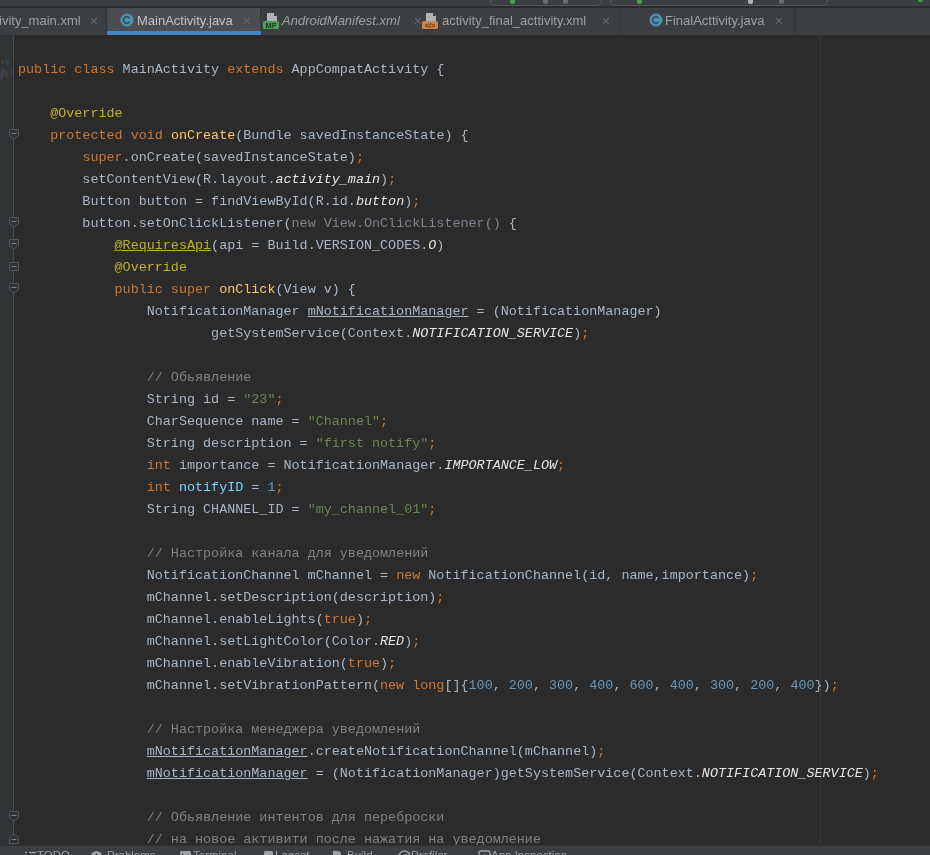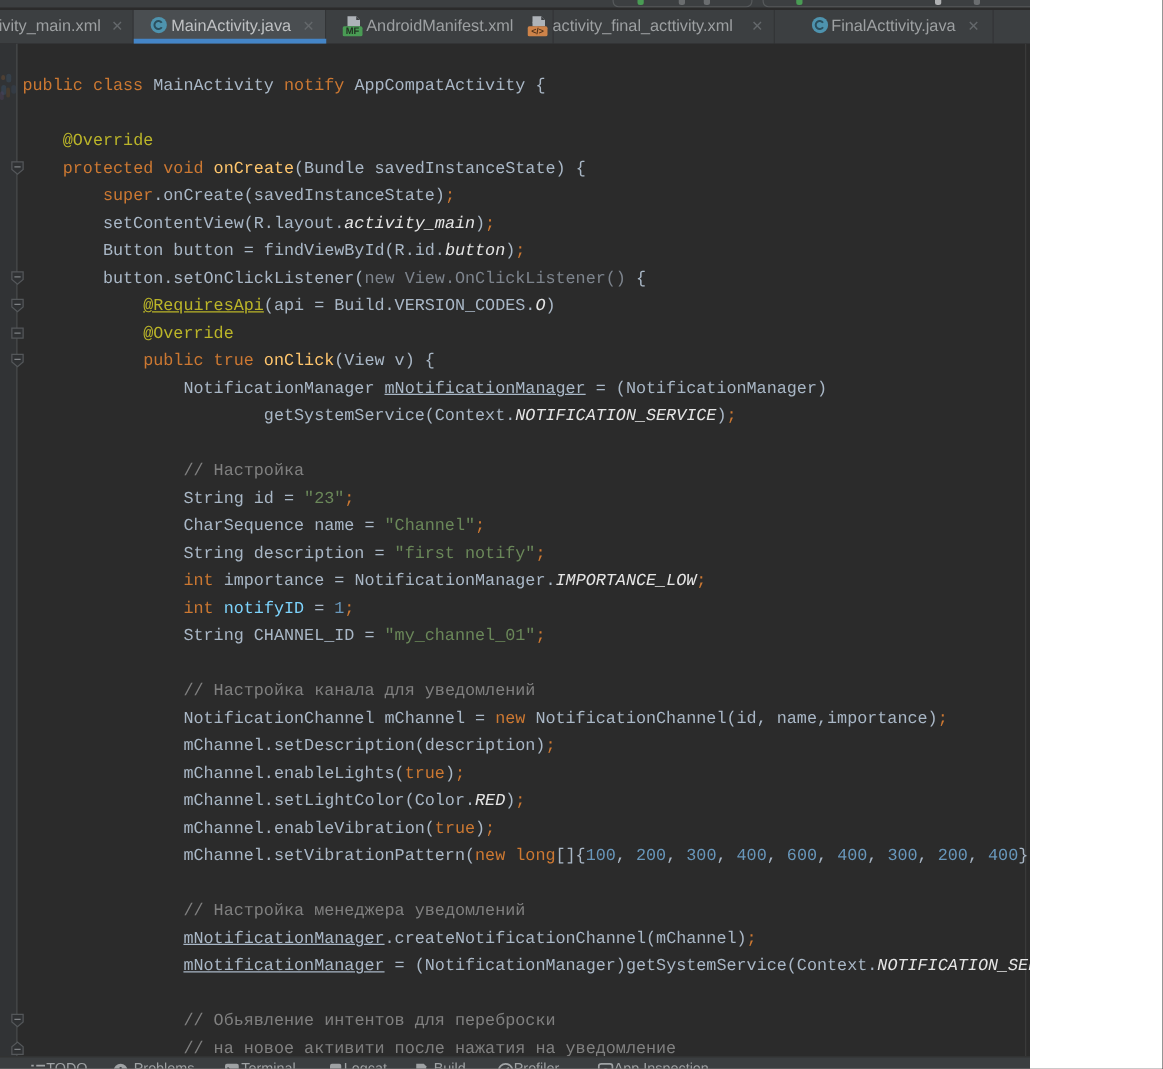--- a/index.html
+++ b/index.html
@@ -1,16 +1,16 @@
 <!DOCTYPE html>
 <html><head>
 <meta charset="utf-8">
 <style>
   html,body{margin:0;padding:0;}
-  #app{position:relative;width:824px;height:855px;background:#2b2b2b;overflow:hidden;
+  #app{position:relative;width:930px;height:855px;background:#2b2b2b;overflow:hidden;
        font-family:"Liberation Sans",sans-serif;}
   
   #topbar{position:absolute;left:0;top:0;width:930px;height:6px;background:#3c3f41;overflow:hidden;}
   .tbox{position:absolute;top:-20px;height:24px;border:1px solid #55585a;border-radius:5px;}
   .dot{position:absolute;top:0;width:5px;height:4px;border-radius:0 0 2px 2px;}
   
   #tabs{position:absolute;left:0;top:8px;width:930px;height:27px;background:#3c3f41;}
   .tab{position:absolute;top:0;height:27px;box-sizing:border-box;border-right:1px solid #333537;}
   .tab .label{position:absolute;top:5px;font-size:13px;color:#9da0a2;white-space:nowrap;}
   .tab .x{position:absolute;top:6px;font-size:11.5px;color:#64686b;}
@@ -63,28 +63,28 @@
       <div class="x" style="left:89px;">✕</div>
     </div>
     <div class="tab" id="tab2" style="left:107px;width:154px;">
       <svg class="icon" style="left:13px;" width="14" height="14" viewBox="0 0 14 14">
         <circle cx="7" cy="7" r="6.5" fill="#4e93ae"></circle>
         <path d="M9.4 5.2 A3.2 3.2 0 1 0 9.4 8.8" fill="none" stroke="#2b4f5e" stroke-width="1.6"></path>
       </svg>
       <div class="label" style="left:30px;">MainActivity.java</div>
       <div class="x" style="left:135px;">✕</div>
     </div>
-    <div class="tab" id="tab3" style="left:267px;width:176px;text-align:right;">
+    <div class="tab" id="tab3" style="left:256px;width:176px;text-align:right;">
       <svg class="icon" style="left:7px;top:4px;" width="17" height="19" viewBox="0 0 17 19">
         <path d="M4 1 h7 l3 3 v5 H4 z" fill="#aeb3b8"></path>
         <path d="M11 1 l3 3 h-3 z" fill="#3c3f41"></path>
         <rect x="0" y="9" width="16" height="8" rx="1.5" fill="#499c54"></rect>
         <text x="8" y="15.5" font-family="Liberation Sans" font-size="7.5" font-weight="bold" fill="#233323" text-anchor="middle">MF</text>
       </svg>
-      <div class="label" style="left:26px;">AndroidManifest.xml</div>
+      <div class="label" style="left:26px;font-style:italic;">AndroidManifest.xml</div>
       <div class="x" style="left:157px;">✕</div>
     </div>
     <div class="tab" id="tab4" style="left:416px;width:204px;">
       <svg class="icon" style="left:6px;top:4px;" width="17" height="19" viewBox="0 0 17 19">
         <path d="M4 1 h7 l3 3 v5 H4 z" fill="#aeb3b8"></path>
         <path d="M11 1 l3 3 h-3 z" fill="#3c3f41"></path>
         <rect x="0" y="9" width="16" height="8" rx="1.5" fill="#ce8349"></rect>
         <text x="8" y="15.5" font-family="Liberation Sans" font-size="7" font-weight="bold" fill="#4d3018" text-anchor="middle">&lt;/&gt;</text>
       </svg>
       <div class="label" style="left:26px;">activity_final_acttivity.xml</div>
@@ -131,35 +131,35 @@
     <svg class="fold" style="top:797px;" width="12" height="13" viewBox="0 0 12 13">
         <path d="M1.5 11.5 h9 v-6 l-4.5 -3.8 l-4.5 3.8 z" fill="#2f3133" stroke="#54575a"></path>
         <line x1="3.5" y1="7.5" x2="8.5" y2="7.5" stroke="#7e8184"></line>
       </svg>
     <div class="speck" style="left:1px;top:25px;width:3px;height:4px;background:#8a5a30;opacity:.35;"></div>
     <div class="speck" style="left:5px;top:24px;width:4px;height:7px;background:#3f5a74;opacity:.35;"></div>
     <div class="speck" style="left:1px;top:33px;width:4px;height:8px;background:#3d5877;opacity:.35;"></div>
     <div class="speck" style="left:0px;top:38px;width:3px;height:7px;background:#5a4468;opacity:.35;"></div>
     <div class="speck" style="left:5px;top:35px;width:3px;height:8px;background:#6e4a26;opacity:.35;"></div>
     <div class="speck" style="left:9px;top:33px;width:4px;height:7px;background:#3a4f66;opacity:.3;"></div>
-    <pre id="code"><span class="k">public class</span> MainActivity <span class="k">notify</span> AppCompatActivity {
+    <pre id="code"><span class="k">public class</span> MainActivity <span class="k">extends</span> AppCompatActivity {
 
     <span class="a">@Override</span>
     <span class="k">protected void</span> <span class="m">onCreate</span>(Bundle savedInstanceState) {
         <span class="k">super</span>.onCreate(savedInstanceState)<span class="k">;</span>
         setContentView(R.layout.<span class="f">activity_main</span>)<span class="k">;</span>
         Button button = findViewById(R.id.<span class="f">button</span>)<span class="k">;</span>
         button.setOnClickListener(<span class="d">new View.OnClickListener()</span> {
             <span class="au">@RequiresApi</span>(api = Build.VERSION_CODES.<span class="f">O</span>)
             <span class="a">@Override</span>
-            <span class="k">public true</span> <span class="m">onClick</span>(View v) {
+            <span class="k">public super</span> <span class="m">onClick</span>(View v) {
                 NotificationManager <span class="u">mNotificationManager</span> = (NotificationManager)
                         getSystemService(Context.<span class="f">NOTIFICATION_SERVICE</span>)<span class="k">;</span>
 
-                <span class="c">// Настройка</span>
+                <span class="c">// Обьявление</span>
                 String id = <span class="s">"23"</span><span class="k">;</span>
                 CharSequence name = <span class="s">"Channel"</span><span class="k">;</span>
                 String description = <span class="s">"first notify"</span><span class="k">;</span>
                 <span class="k">int</span> importance = NotificationManager.<span class="f">IMPORTANCE_LOW</span><span class="k">;</span>
                 <span class="k">int</span> <span class="g">notifyID</span> = <span class="n">1</span><span class="k">;</span>
                 String CHANNEL_ID = <span class="s">"my_channel_01"</span><span class="k">;</span>
 
                 <span class="c">// Настройка канала для уведомлений</span>
                 NotificationChannel mChannel = <span class="k">new</span> NotificationChannel(id, name,importance)<span class="k">;</span>
                 mChannel.setDescription(description)<span class="k">;</span>

